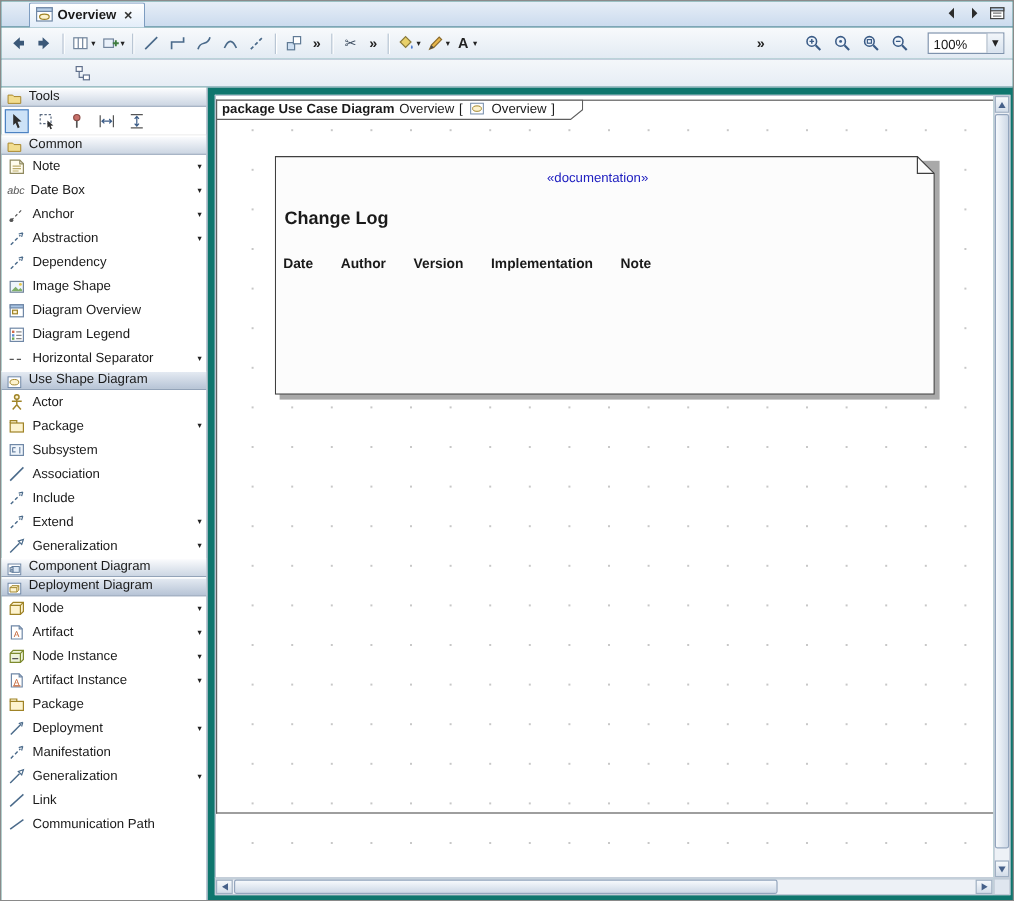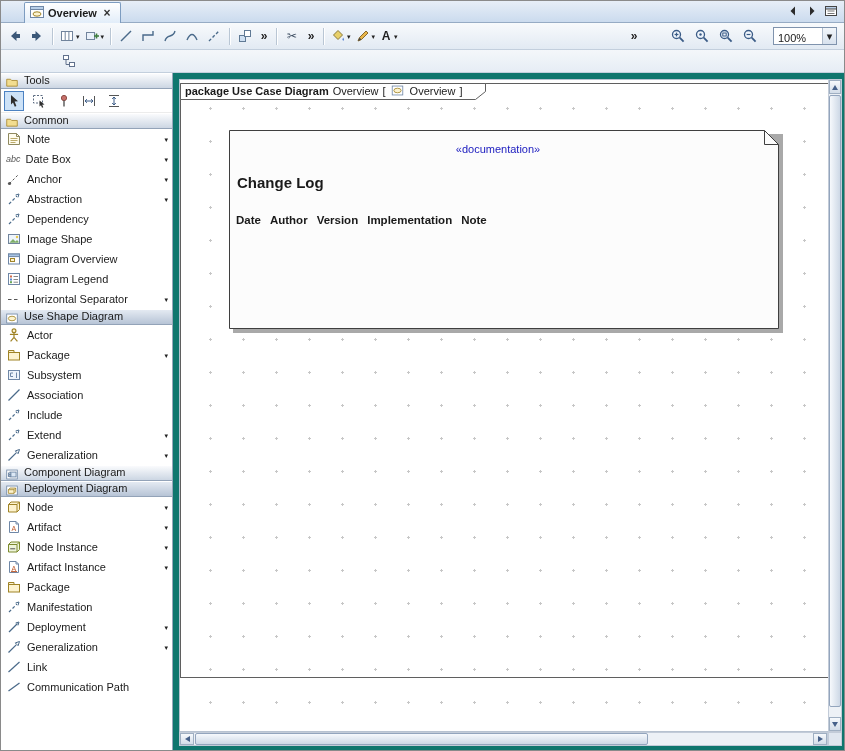--- a/index.html
+++ b/index.html
@@ -44,21 +44,21 @@
   .frame-tab > svg{position:absolute;left:0;top:0;}
   .frame-tab-text{position:absolute;inset:0;display:flex;align-items:center;gap:4px;padding:0 12px 1px 5px;white-space:nowrap;}
   .fh-kind{font-weight:bold;}
   .fh-ic svg{width:13px;height:13px;}
 
   .note-shadow{position:absolute;left:53px;top:54px;width:550px;height:199px;background:#a9a9a9;}
   .note{position:absolute;left:49px;top:50px;width:550px;height:199px;}
   .note > svg{position:absolute;left:0;top:0;}
   .note-st{position:absolute;left:0;right:12px;top:13px;text-align:center;color:#2020c0;}
   .note-title{position:absolute;left:8px;top:44px;font-size:15px;font-weight:bold;}
-  .note-cols{position:absolute;left:7px;top:84px;display:flex;gap:9px;font-weight:bold;font-size:11.5px;}
+  .note-cols{position:absolute;left:7px;top:84px;display:flex;gap:23px;font-weight:bold;font-size:11.5px;}
 
   
   .vscroll{position:absolute;left:827px;top:78px;width:14px;height:653px;background:#edf1f6;border:1px solid #c2cbd8;}
   .hscroll{position:absolute;left:178px;top:731px;width:649px;height:14px;background:#edf1f6;border:1px solid #c2cbd8;}
   .sb-btn{position:absolute;background:linear-gradient(#f6f9fc,#d3dde9);border:1px solid #9fafc2;display:flex;align-items:center;justify-content:center;}
   .vscroll .sb-btn{left:0;width:12px;height:14px;}
   .vscroll .up{top:0;} .vscroll .down{bottom:0;}
   .hscroll .sb-btn{top:0;width:14px;height:12px;}
   .hscroll .left{left:0;} .hscroll .right{right:0;}
   .vthumb{position:absolute;left:0;top:15px;width:12px;height:612px;background:linear-gradient(90deg,#f6f9fc,#cdd8e6);border:1px solid #93a5bd;border-radius:2px;}
@@ -596,38 +596,38 @@
       </div>
       <div class="tb-item" data-name="toolbox-item-package">
         <span class="icon" data-name="package-icon">
           <svg width="16" height="16" viewBox="0 0 16 16">
             <path d="M2.5 5.5 V3.5 H8 V5.5" fill="#fdf3cf" stroke="#9f8326"></path>
             <rect x="2.5" y="5.5" width="11" height="7.5" fill="#fdf3cf" stroke="#9f8326"></rect>
           </svg>
         </span>
         <span class="tb-item-label" data-name="toolbox-item-label">Package</span>
       </div>
+      <div class="tb-item" data-name="toolbox-item-deployment">
+        <span class="icon" data-name="deployment-icon">
+          <svg width="16" height="16" viewBox="0 0 16 16">
+            <line x1="3" y1="13" x2="11.5" y2="4.5" stroke="#4a6a8a" stroke-width="1.2"></line>
+            <path d="M13 3 L9.6 4 M13 3 L12 6.4" stroke="#4a6a8a" fill="none"></path>
+          </svg>
+        </span>
+        <span class="tb-item-label" data-name="toolbox-item-label">Deployment</span>
+        <span class="icon dd-arr txt" data-name="chevron-down-icon">▾</span>
+      </div>
       <div class="tb-item" data-name="toolbox-item-manifestation">
         <span class="icon" data-name="manifestation-icon">
           <svg width="16" height="16" viewBox="0 0 16 16">
             <line x1="3" y1="13" x2="11" y2="5" stroke="#4a6a8a" stroke-width="1.2" stroke-dasharray="3 2"></line>
             <path d="M13 3 L9.6 4 M13 3 L12 6.4" stroke="#4a6a8a" fill="none"></path>
           </svg>
         </span>
         <span class="tb-item-label" data-name="toolbox-item-label">Manifestation</span>
-      </div>
-      <div class="tb-item" data-name="toolbox-item-deployment">
-        <span class="icon" data-name="deployment-icon">
-          <svg width="16" height="16" viewBox="0 0 16 16">
-            <line x1="3" y1="13" x2="11.5" y2="4.5" stroke="#4a6a8a" stroke-width="1.2"></line>
-            <path d="M13 3 L9.6 4 M13 3 L12 6.4" stroke="#4a6a8a" fill="none"></path>
-          </svg>
-        </span>
-        <span class="tb-item-label" data-name="toolbox-item-label">Deployment</span>
-        <span class="icon dd-arr txt" data-name="chevron-down-icon">▾</span>
       </div>
       <div class="tb-item" data-name="toolbox-item-generalization">
         <span class="icon" data-name="generalization-icon">
           <svg width="16" height="16" viewBox="0 0 16 16">
             <line x1="2.5" y1="13.5" x2="10.2" y2="5.8" stroke="#4a6a8a" stroke-width="1.2"></line>
             <path d="M13.5 2.5 L12.1 6.7 L9.3 3.9 Z" fill="#fff" stroke="#4a6a8a"></path>
           </svg>
         </span>
         <span class="tb-item-label" data-name="toolbox-item-label">Generalization</span>
         <span class="icon dd-arr txt" data-name="chevron-down-icon">▾</span>

